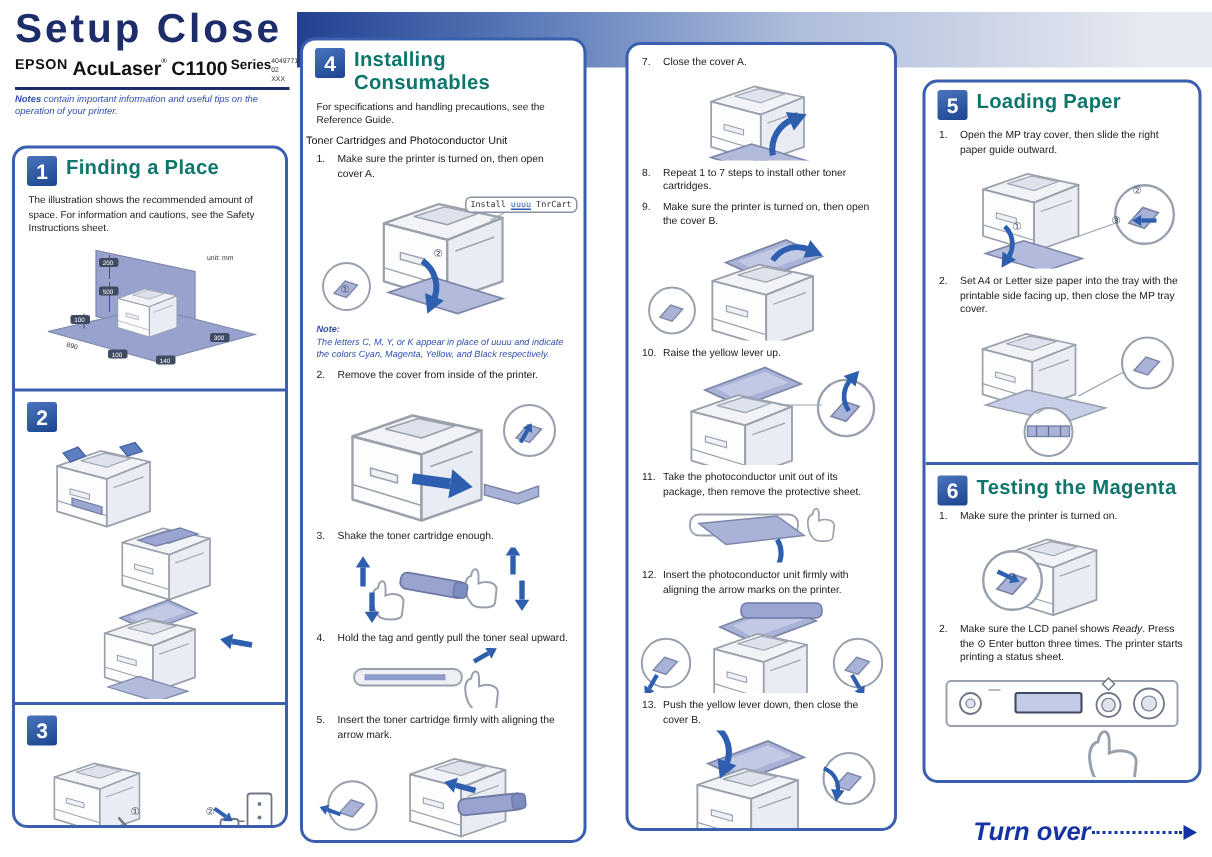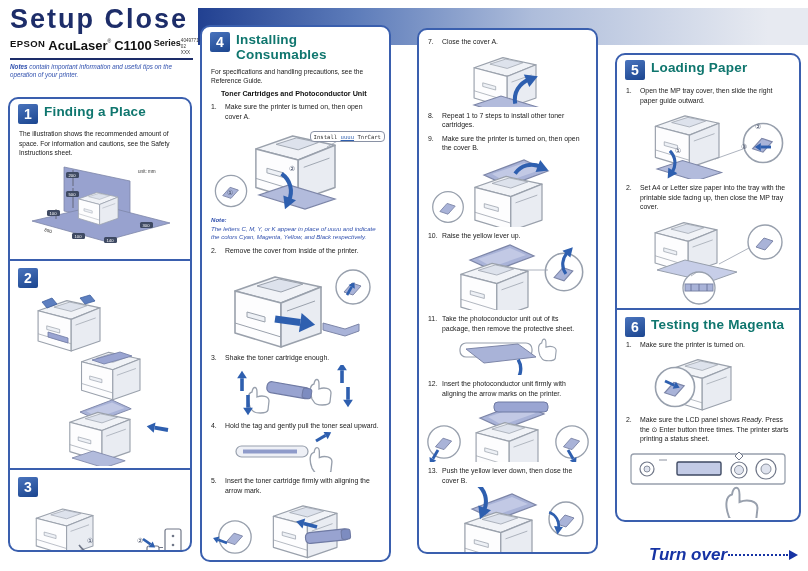--- a/index.html
+++ b/index.html
@@ -29,21 +29,21 @@
   #col4{left:615px;top:53px;width:186px;height:469px;}
   .sec-head{display:flex;align-items:flex-start;gap:6px;padding:5px 8px 2px;}
   .sec-num{flex:0 0 auto;width:20px;height:20px;border-radius:2px;color:#fff;font-weight:bold;
            font-size:14px;display:flex;align-items:center;justify-content:center;
            background:linear-gradient(160deg,#4a74bd,#1b458f);}
   .sec-title{font-size:13.5px;font-weight:bold;color:#0f766e;margin:1px 0 0;line-height:1.1;letter-spacing:.2px;}
   .sec-title.sm{font-size:12.5px;margin-top:3px;}
   .sec-title.w2{max-width:126px;}
   .sep{border-top:2px solid #3a5fae;margin:2px 0;}
   .intro{font-size:6.6px;margin:2px 9px;line-height:1.4;}
-  .subhead{font-size:7.2px;font-weight:bold;margin:4px 19px 2px;color:#111;}
+  .subhead{font-size:7.2px;font-weight:normal;margin:4px 2px 2px;color:#111;}
   .step{display:flex;gap:3px;font-size:6.9px;margin:4px 9px 2px;line-height:1.38;}
   .sn{flex:0 0 11px;}
   .note{font-size:6.1px;font-style:italic;color:#3050ae;margin:3px 9px;line-height:1.4;}
   .note b{display:block;font-style:italic;}
   .para{font-size:6.6px;margin:3px 9px;line-height:1.45;}
   .illus{position:relative;margin:2px auto;}
   .illus svg{display:block;margin:0 auto;}
   .lcd-callout{position:absolute;right:4px;top:8px;border:1px solid #8a92a5;border-radius:4px;
                background:#fff;font:5.6px "DejaVu Sans Mono",monospace;padding:1.5px 3px;
                color:#333;white-space:nowrap;}

